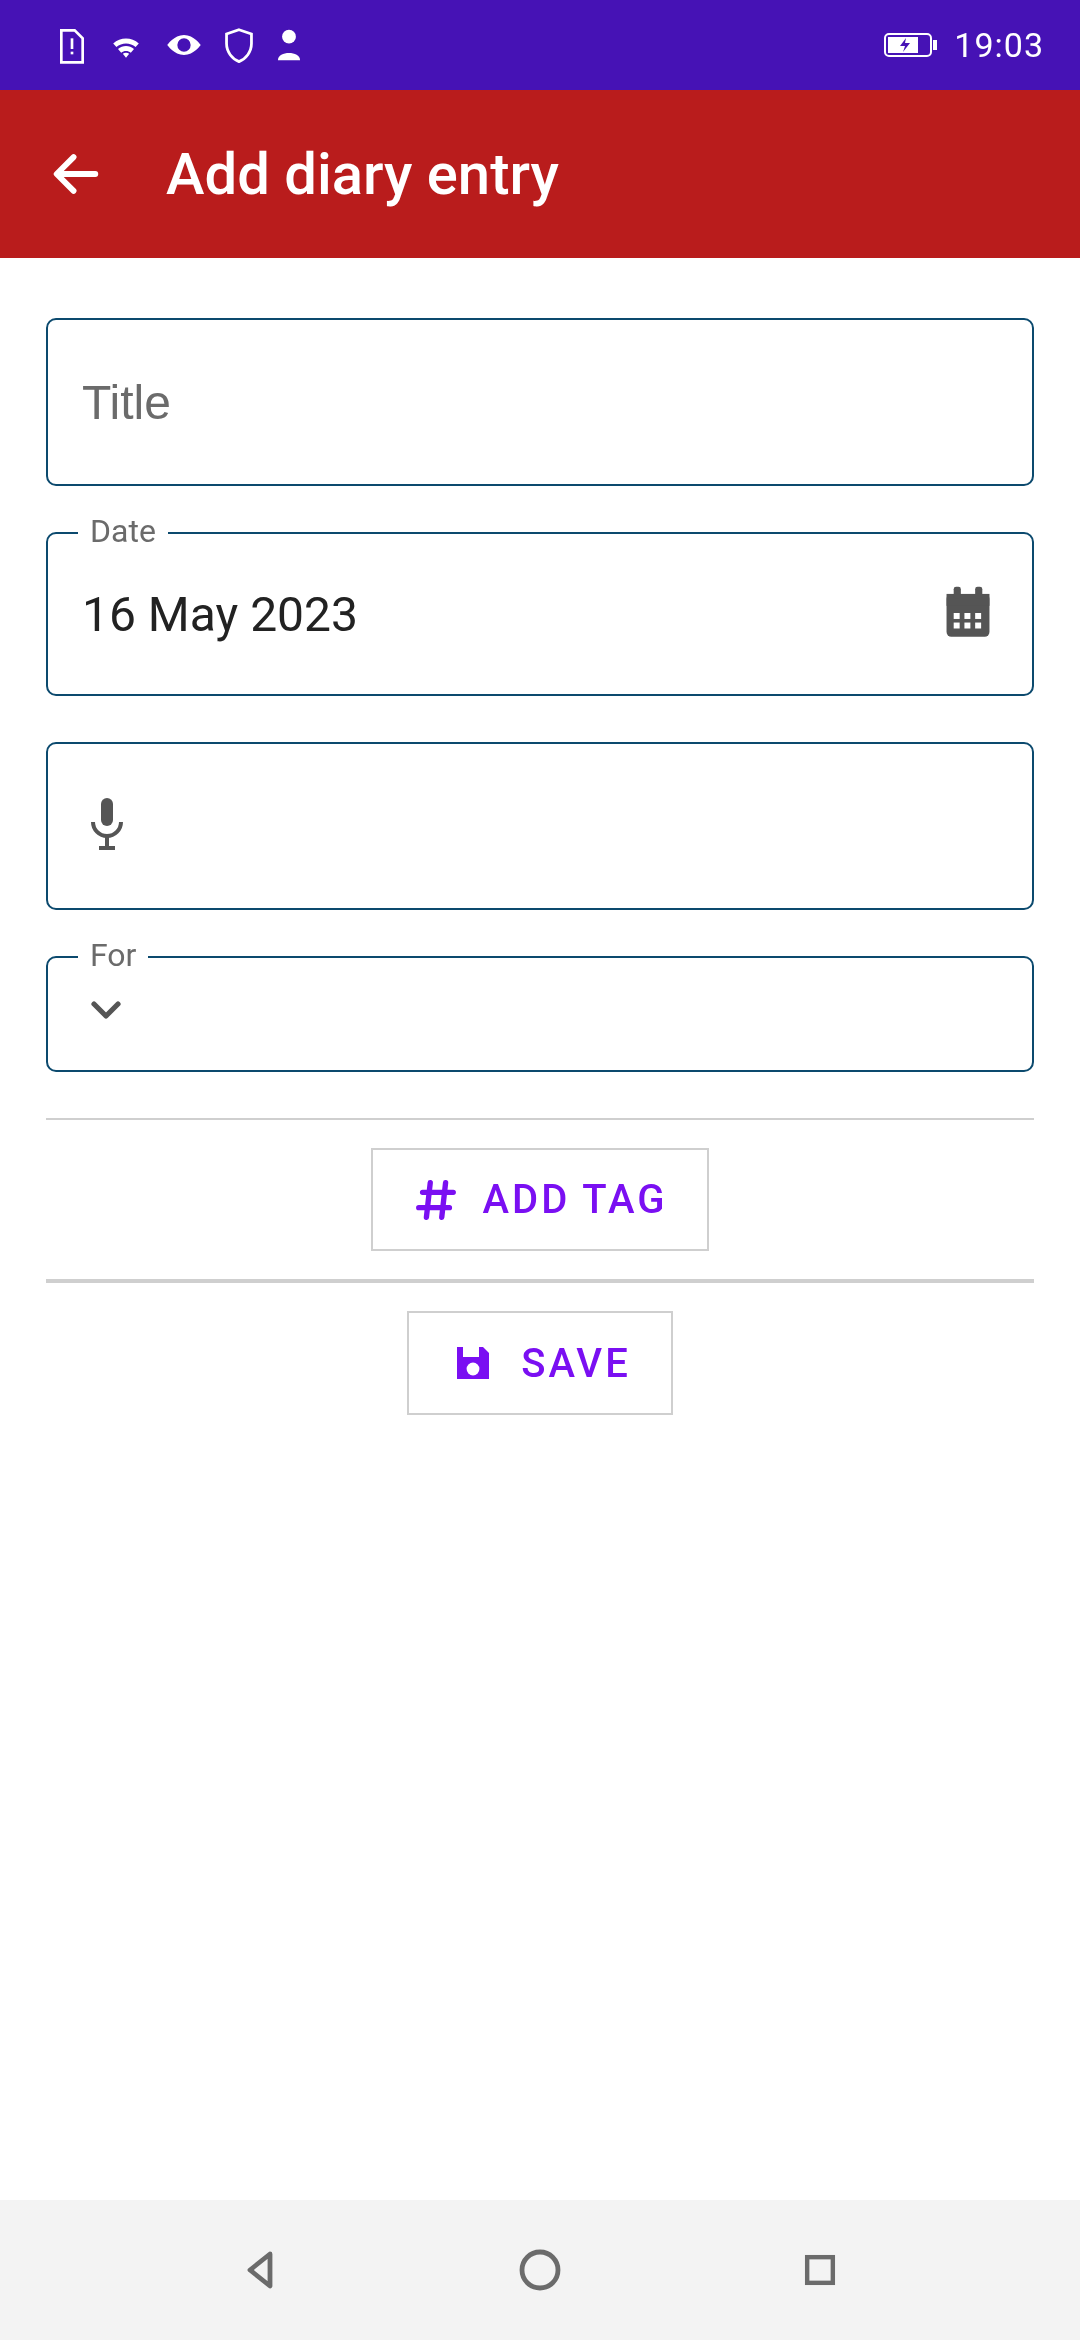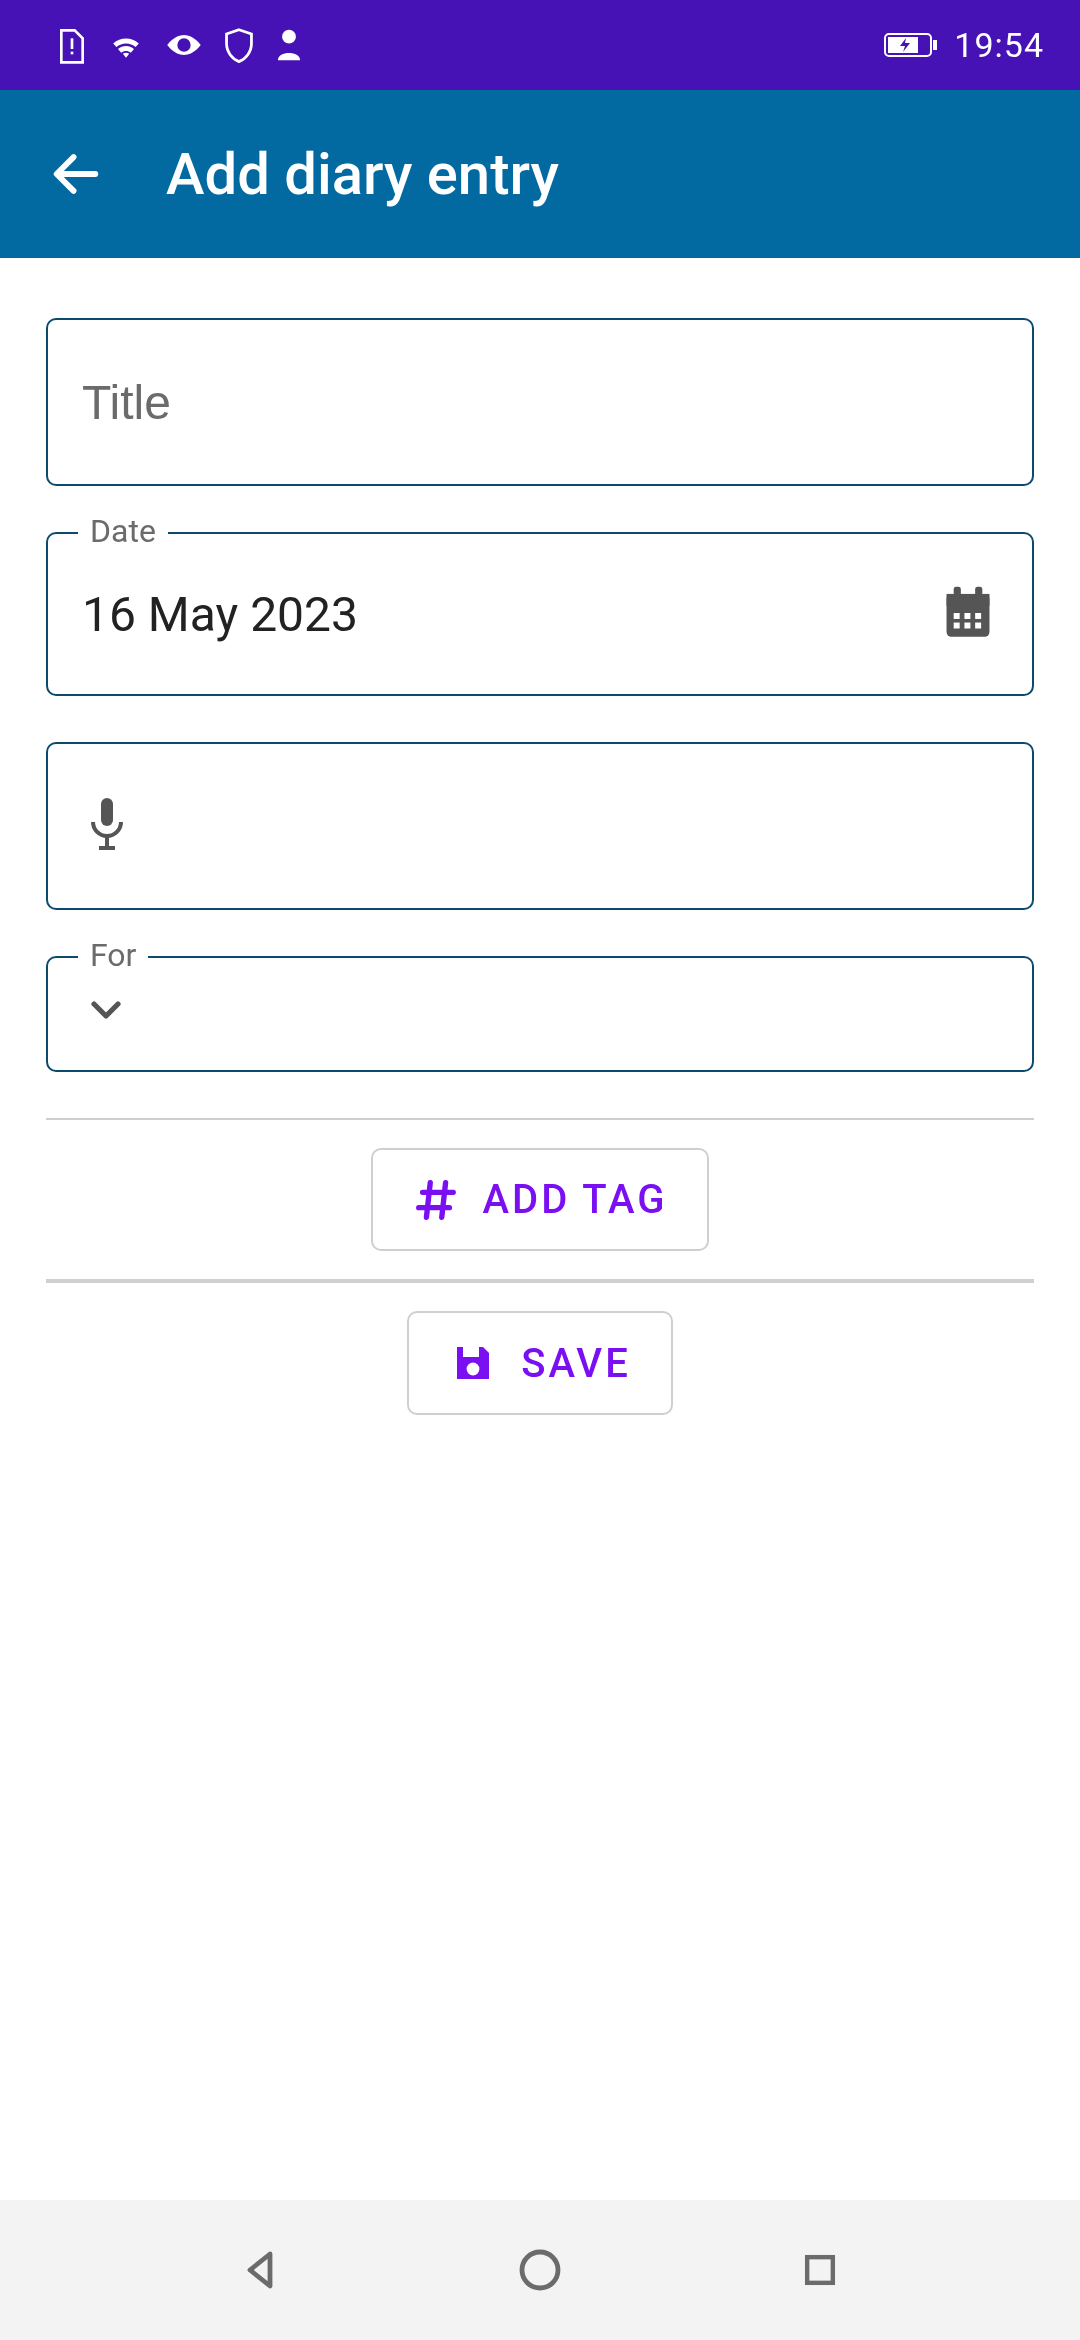--- a/index.html
+++ b/index.html
@@ -22,21 +22,21 @@
     color: #ffffff;
   }
   .status-left { display: flex; gap: 18px; align-items: center; }
   .status-right { display: flex; gap: 12px; align-items: center; }
   .status-time { font-size: 34px; font-weight: 400; letter-spacing: 1px;}
   .status-ic svg { display: block; }
 
   
   .app-bar {
     height: 168px;
-    background: #0369a1;
+    background: #b91c1c;
     display: flex;
     align-items: center;
     padding-left: 40px;
     gap: 54px;
   }
   .back-btn { width: 72px; height: 72px; display:flex; align-items:center; justify-content:center; cursor:pointer;}
   .app-title { color: #ffffff; font-size: 58px; font-weight: 500; }
 
   
   .content { padding: 60px 46px 0 46px; }
@@ -77,21 +77,21 @@
 
   .field-for { height:116px; display:flex; align-items:center; padding:0 30px 0 34px; gap:20px;}
   .field-for .for-value { flex:1; font-size:48px; color:#222; }
   .chevron-icon { width:56px; height:56px;}
 
   .divider { height:2px; background:#cfcfcf; margin: 0 0 0 0; }
 
   .btn-row { display:flex; justify-content:center; padding:28px 0; }
   .outlined-btn {
     display:flex; align-items:center; gap:24px;
-    border:2px solid #cfcfcf; border-radius:10px;
+    border:2px solid #cfcfcf; border-radius:0;
     padding: 26px 40px;
     cursor:pointer;
     background:#fff;
   }
   .outlined-btn .btn-label {
     font-size:40px; font-weight:500; letter-spacing:3px;
     color:#7a0ff2;
   }
   .btn-icon svg { display:block; }
 
@@ -143,21 +143,21 @@
   </div>
   <div class="status-right">
     <span class="status-ic">
       <svg width="58" height="30" viewBox="0 0 58 30" fill="none">
         <rect x="1" y="4" width="46" height="22" rx="4" stroke="#fff" stroke-width="2"></rect>
         <rect x="49" y="10" width="4" height="10" fill="#fff"></rect>
         <rect x="4" y="7" width="30" height="16" fill="#fff"></rect>
         <path d="M22 8 L16 16 L21 16 L19 22 L26 13 L21 13 Z" fill="#4612b5"></path>
       </svg>
     </span>
-    <span class="status-time">19:54</span>
+    <span class="status-time">19:03</span>
   </div>
 </div>
 
 <div class="app-bar">
   <div class="back-btn">
     <svg width="58" height="58" viewBox="0 0 24 24" fill="none">
       <path d="M20 12 H5 M11 5 L4 12 L11 19" stroke="#ffffff" stroke-width="2.4" stroke-linecap="round" stroke-linejoin="round"></path>
     </svg>
   </div>
   <div class="app-title">Add diary entry</div>

